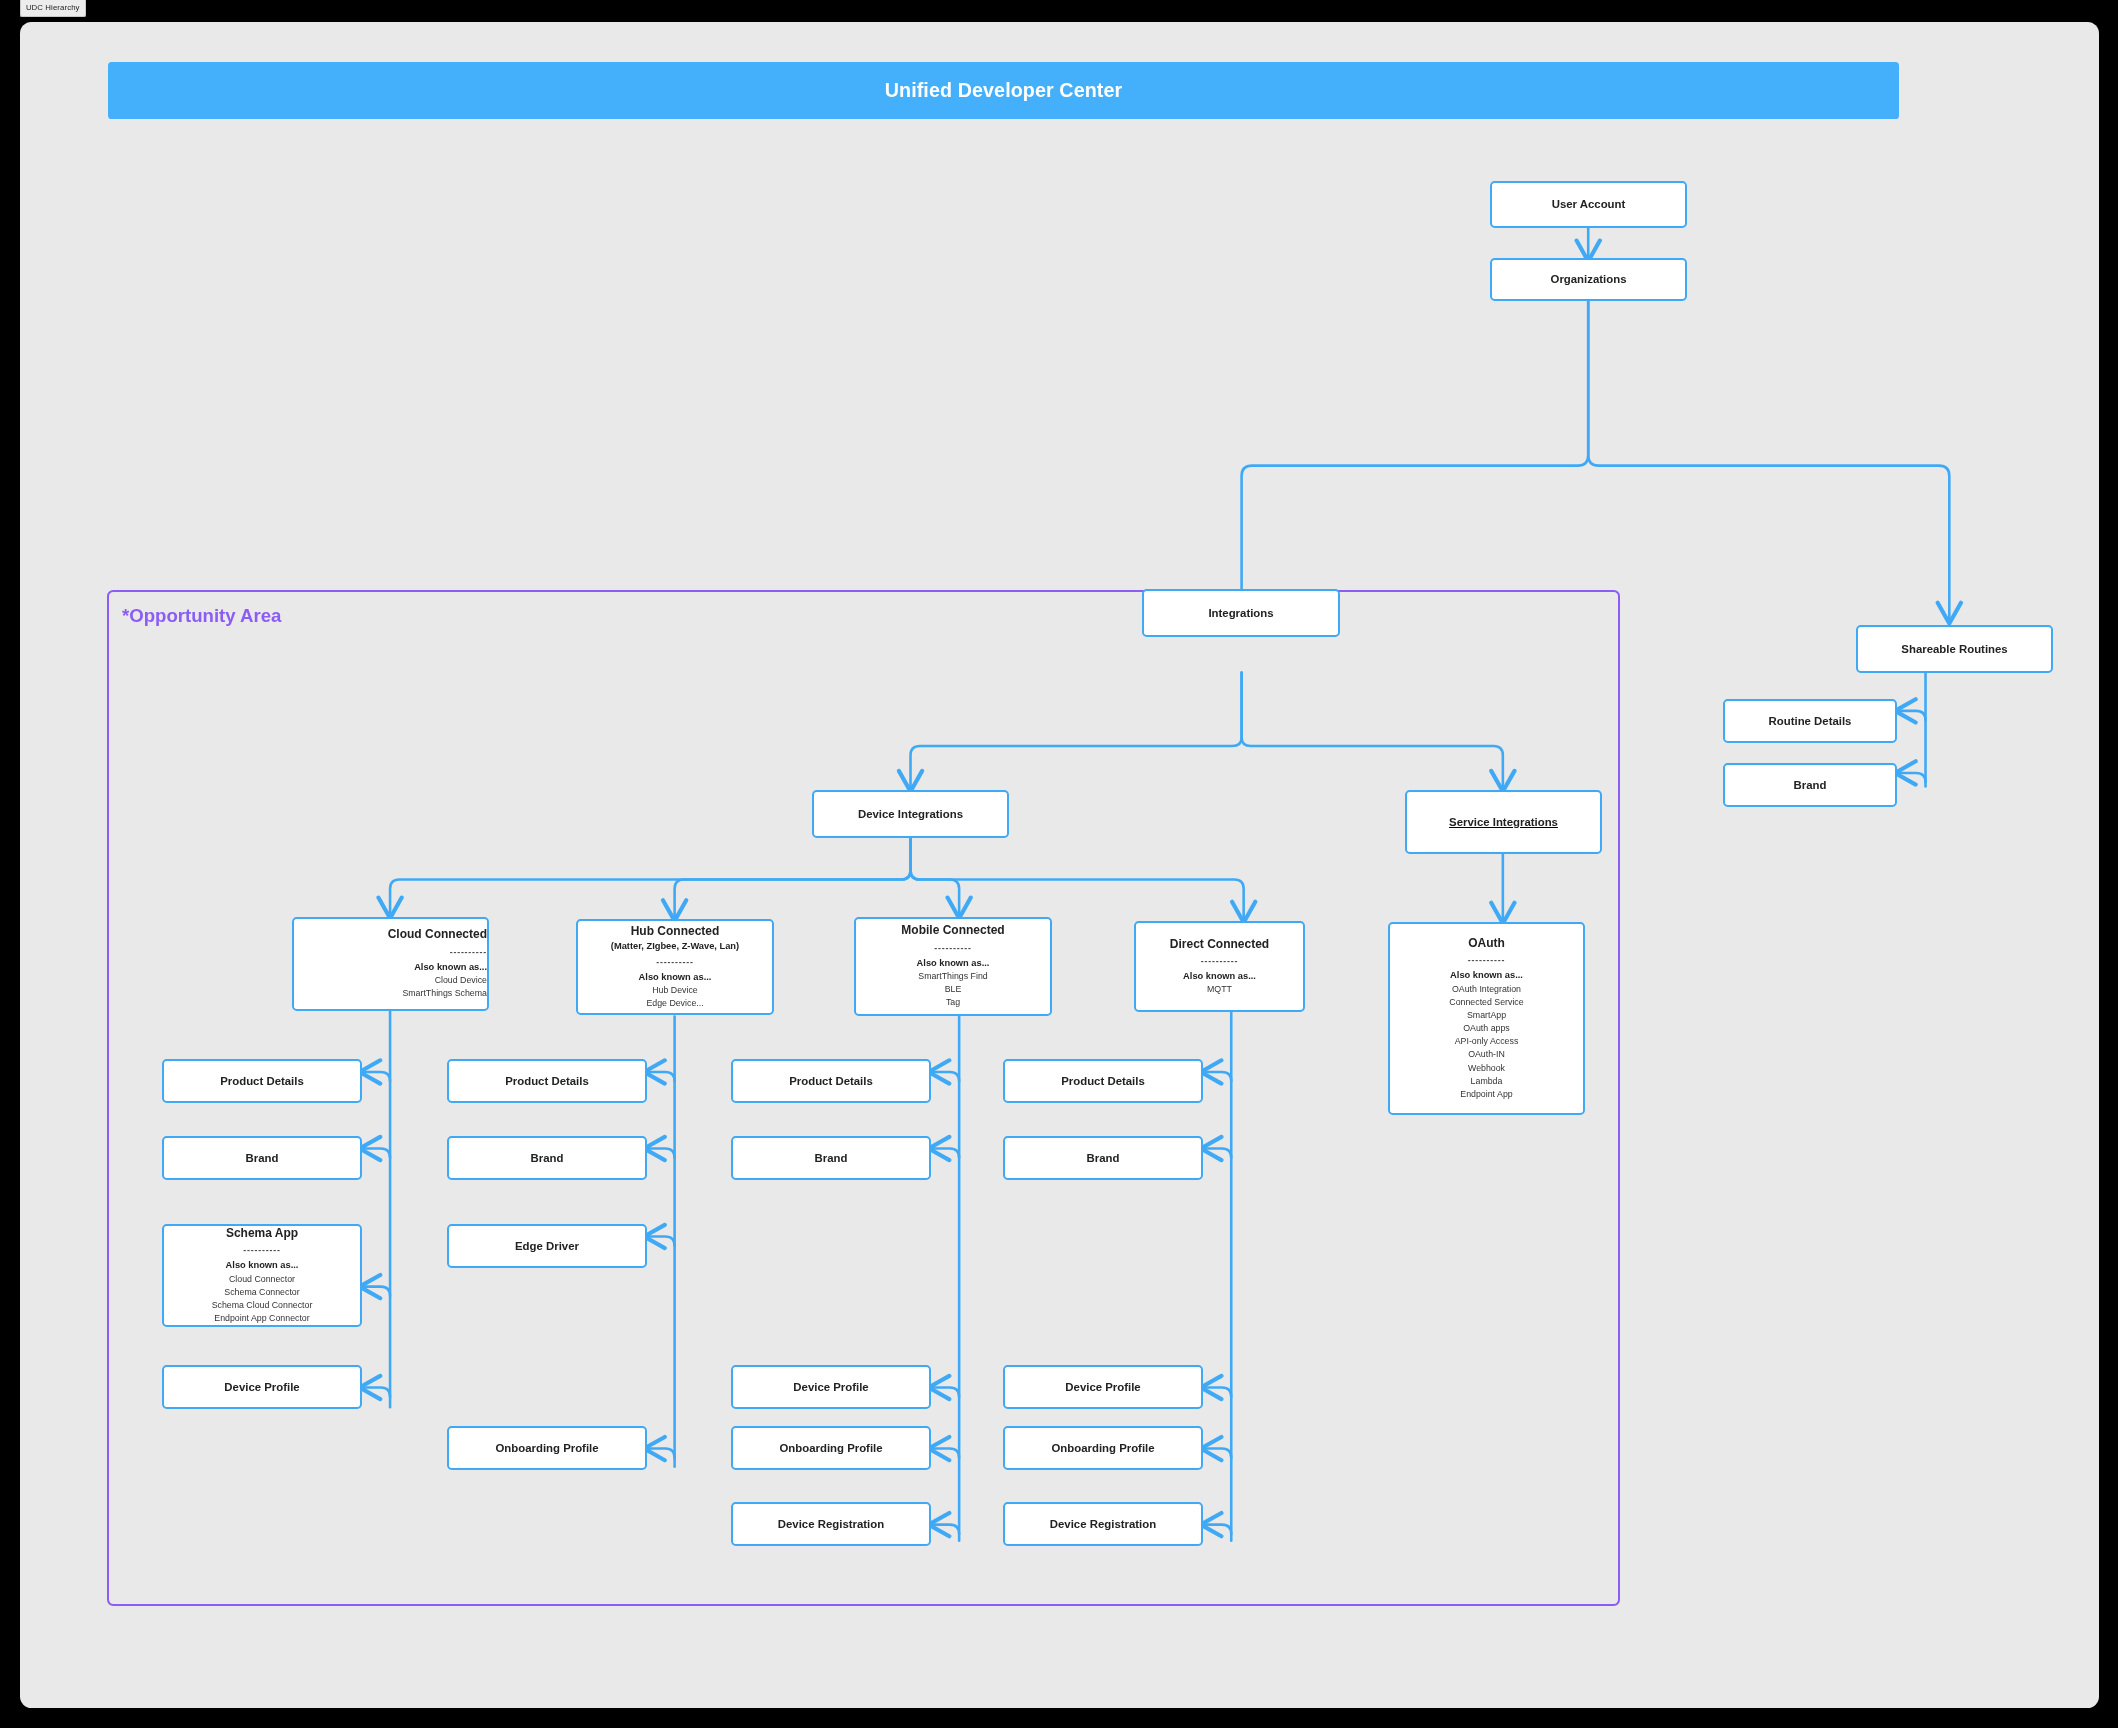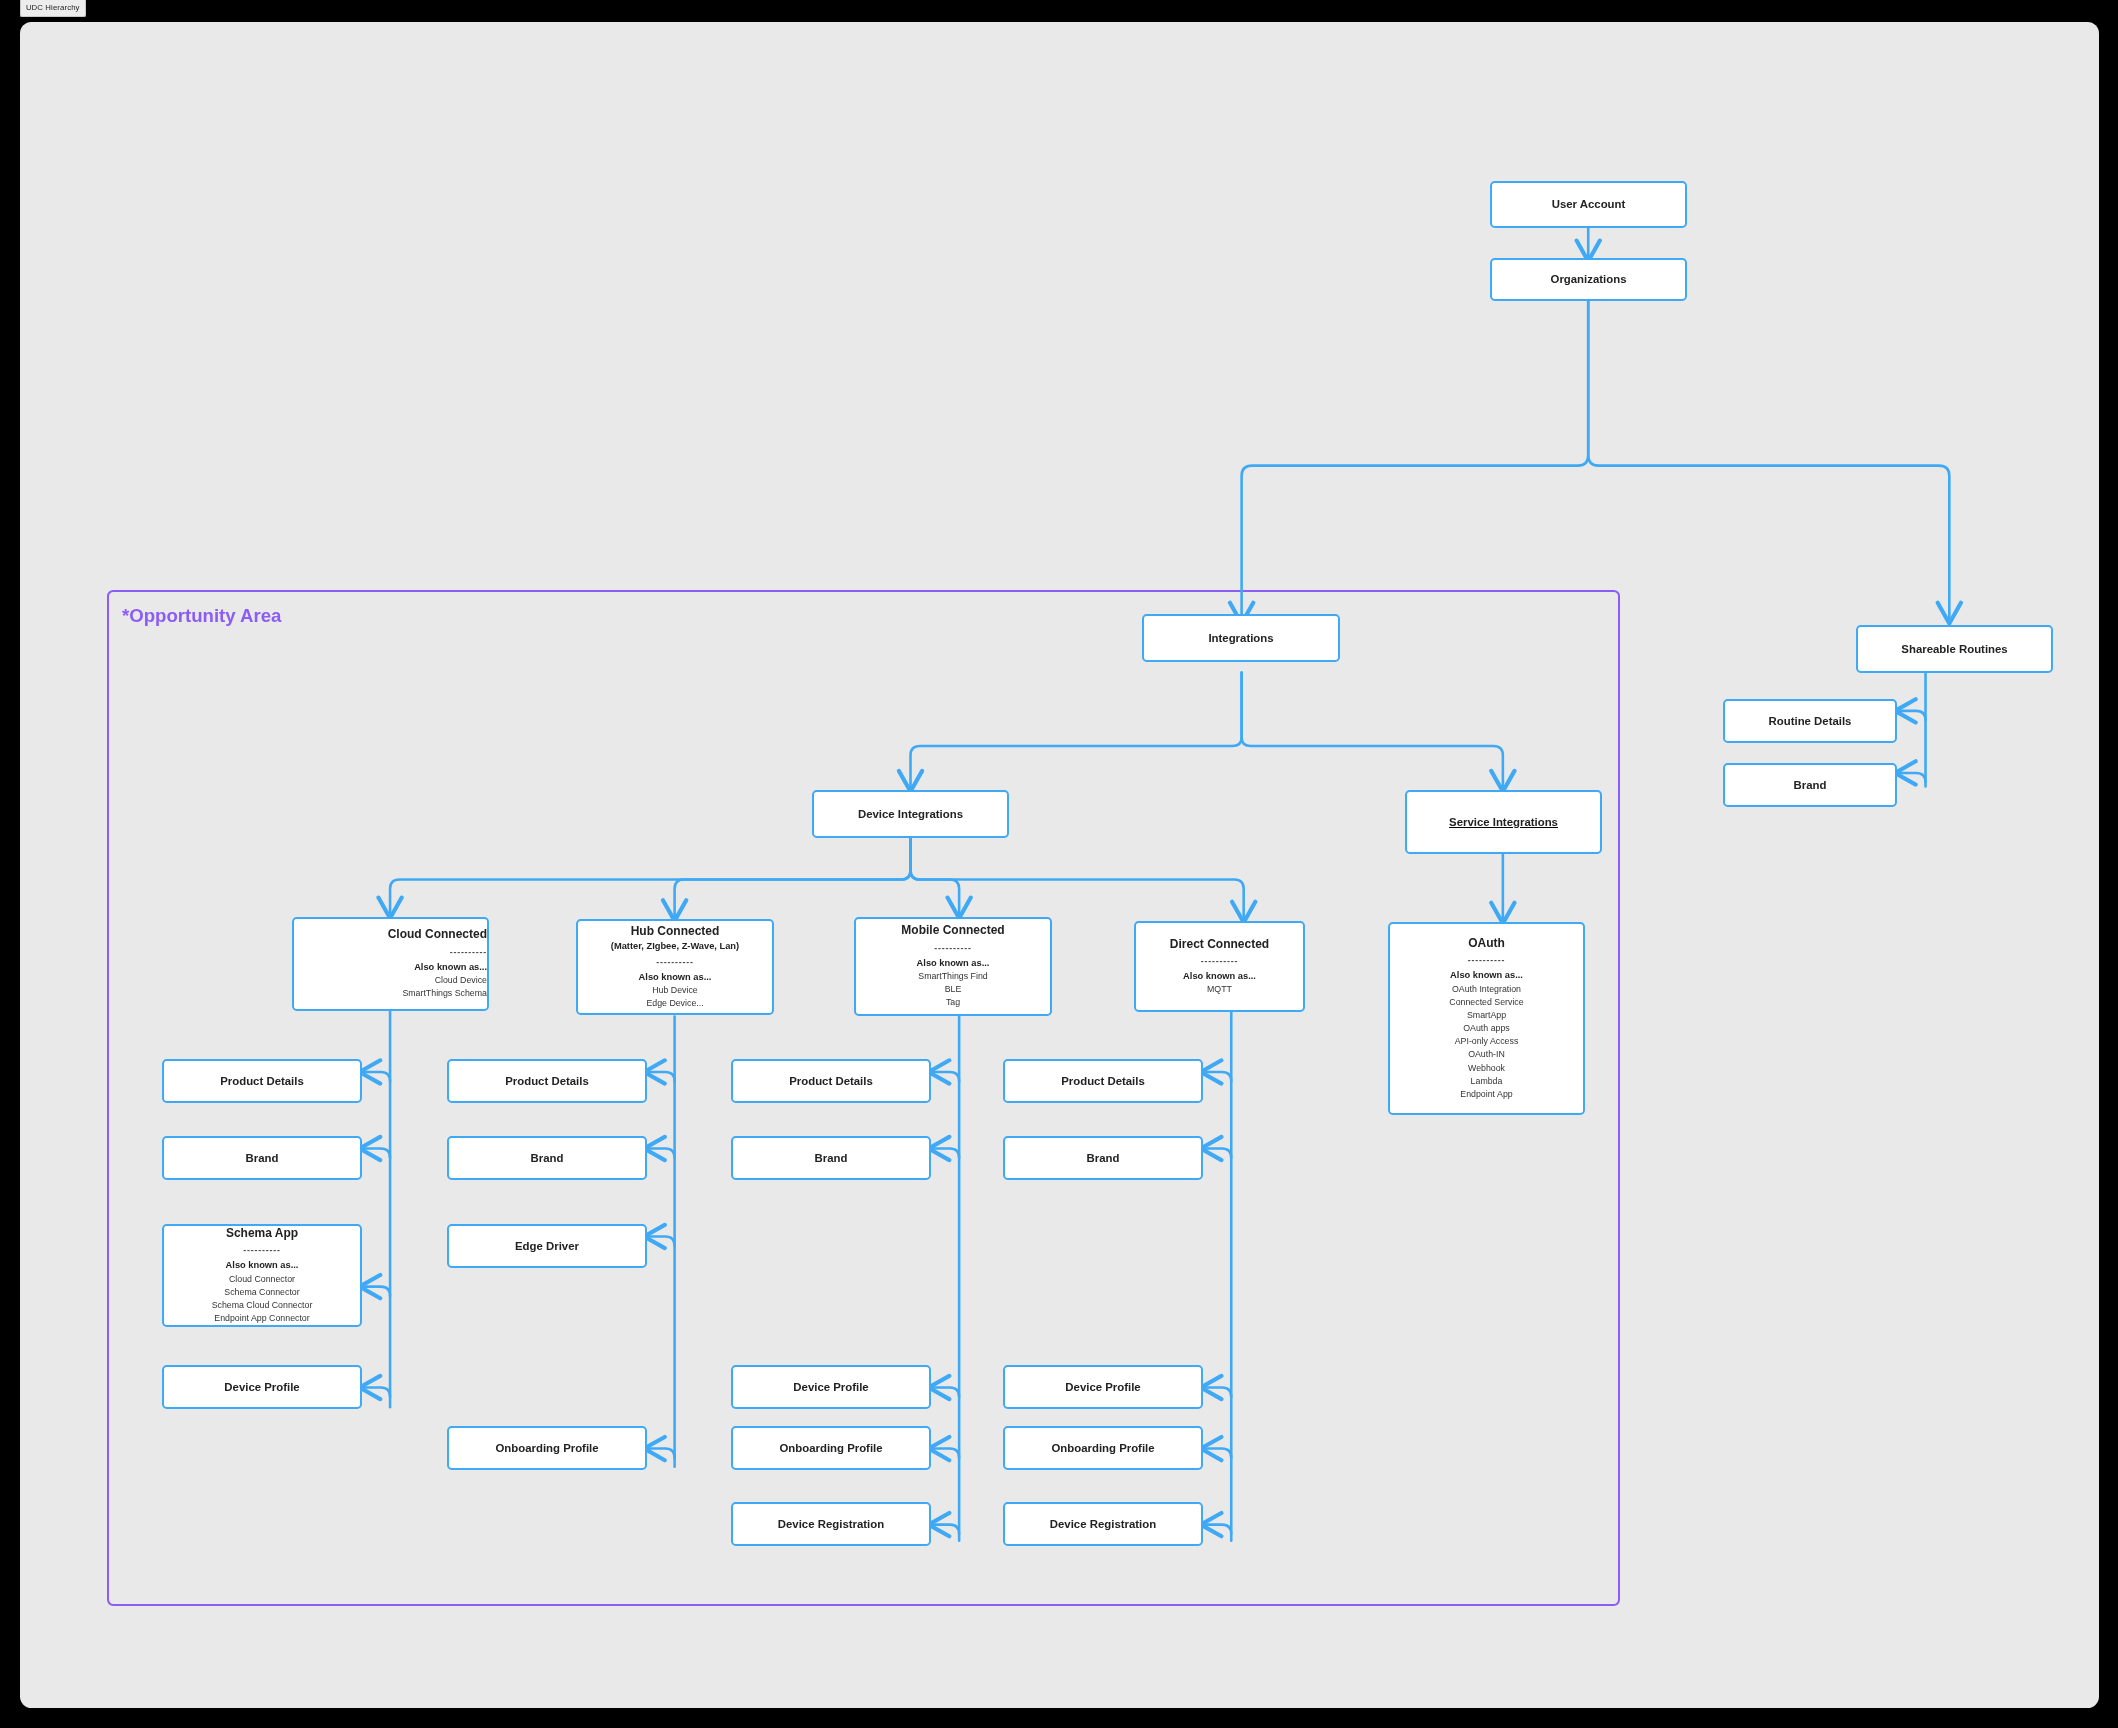--- a/index.html
+++ b/index.html
@@ -29,20 +29,23 @@
 </style>
 </head>
 <body>
 
 <div id="root">
 
   <div id="tab">UDC Hierarchy</div>
 
   <div id="canvas"></div>
 
+  <div id="banner">
+    <span>Unified Developer Center</span>
+  </div>
 
   <div id="opp"></div>
   <div id="opp-label">*Opportunity Area</div>
 
   <svg class="edges" viewBox="0 0 4096 3342" xmlns="http://www.w3.org/2000/svg">
     <defs>
       <marker id="ad" markerWidth="11" markerHeight="11" refX="8" refY="5.5" orient="auto" markerUnits="strokeWidth">
         <path d="M1,1 L9,5.5 L1,10" fill="none" stroke="#3FA9F5" stroke-width="1.6" stroke-linecap="round" stroke-linejoin="round"></path>
       </marker>
     </defs>
@@ -96,21 +99,21 @@
   </svg>
 
   <div class="node plain" style="left:1490px;top:181px;width:197px;height:47px;">
     <div class="ttl">User Account</div>
   </div>
 
   <div class="node plain" style="left:1490px;top:258px;width:197px;height:43px;">
     <div class="ttl">Organizations</div>
   </div>
 
-  <div class="node plain" style="left:1142px;top:614px;width:198px;height:48px;">
+  <div class="node plain" style="left:1142px;top:589px;width:198px;height:48px;">
     <div class="ttl">Integrations</div>
   </div>
 
   <div class="node plain" style="left:1856px;top:625px;width:197px;height:48px;text-align:center;">
     <div class="ttl">Shareable Routines</div>
   </div>
 
   <div class="node plain" style="left:1723px;top:699px;width:174px;height:44px;">
     <div class="ttl">Routine Details</div>
   </div>

